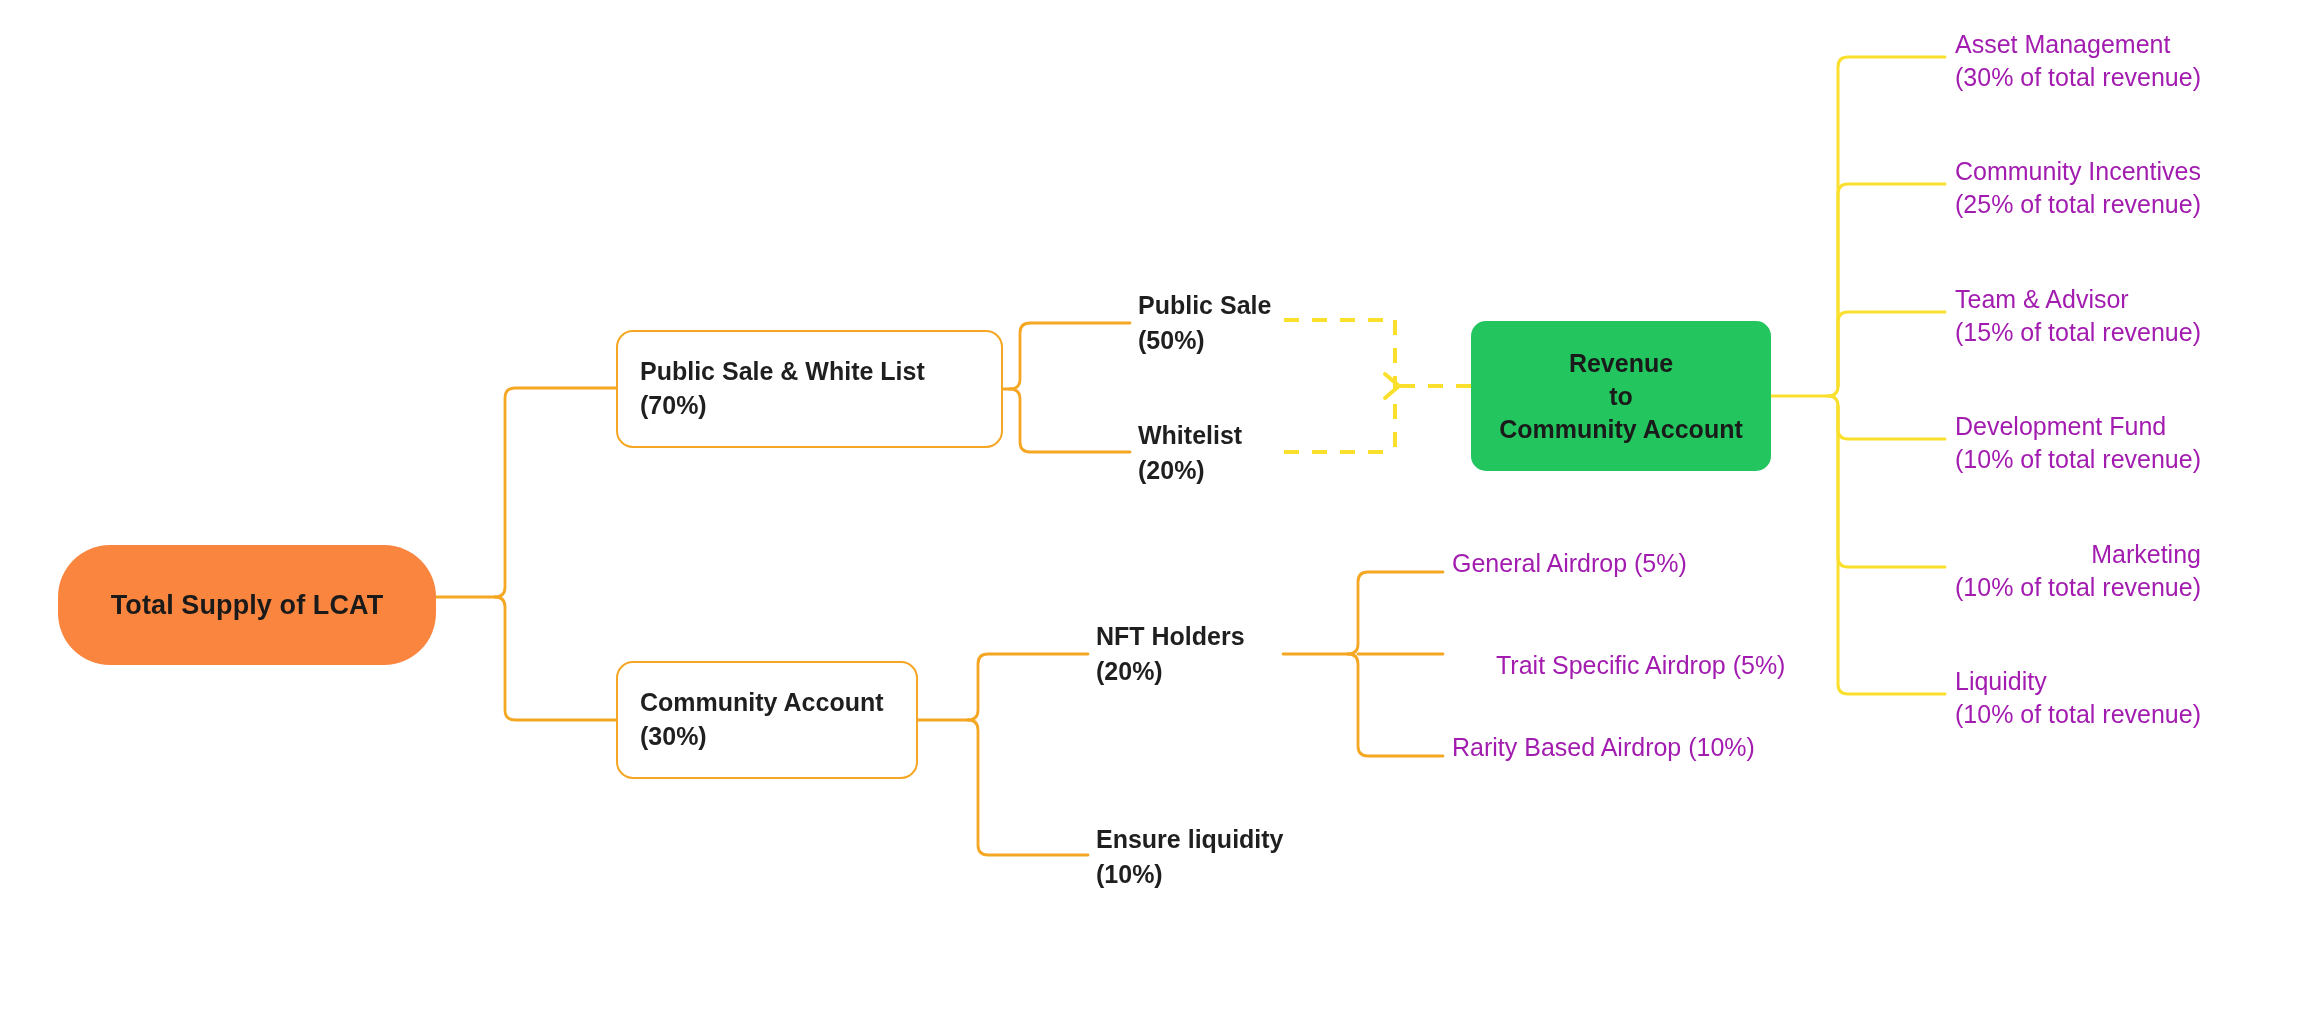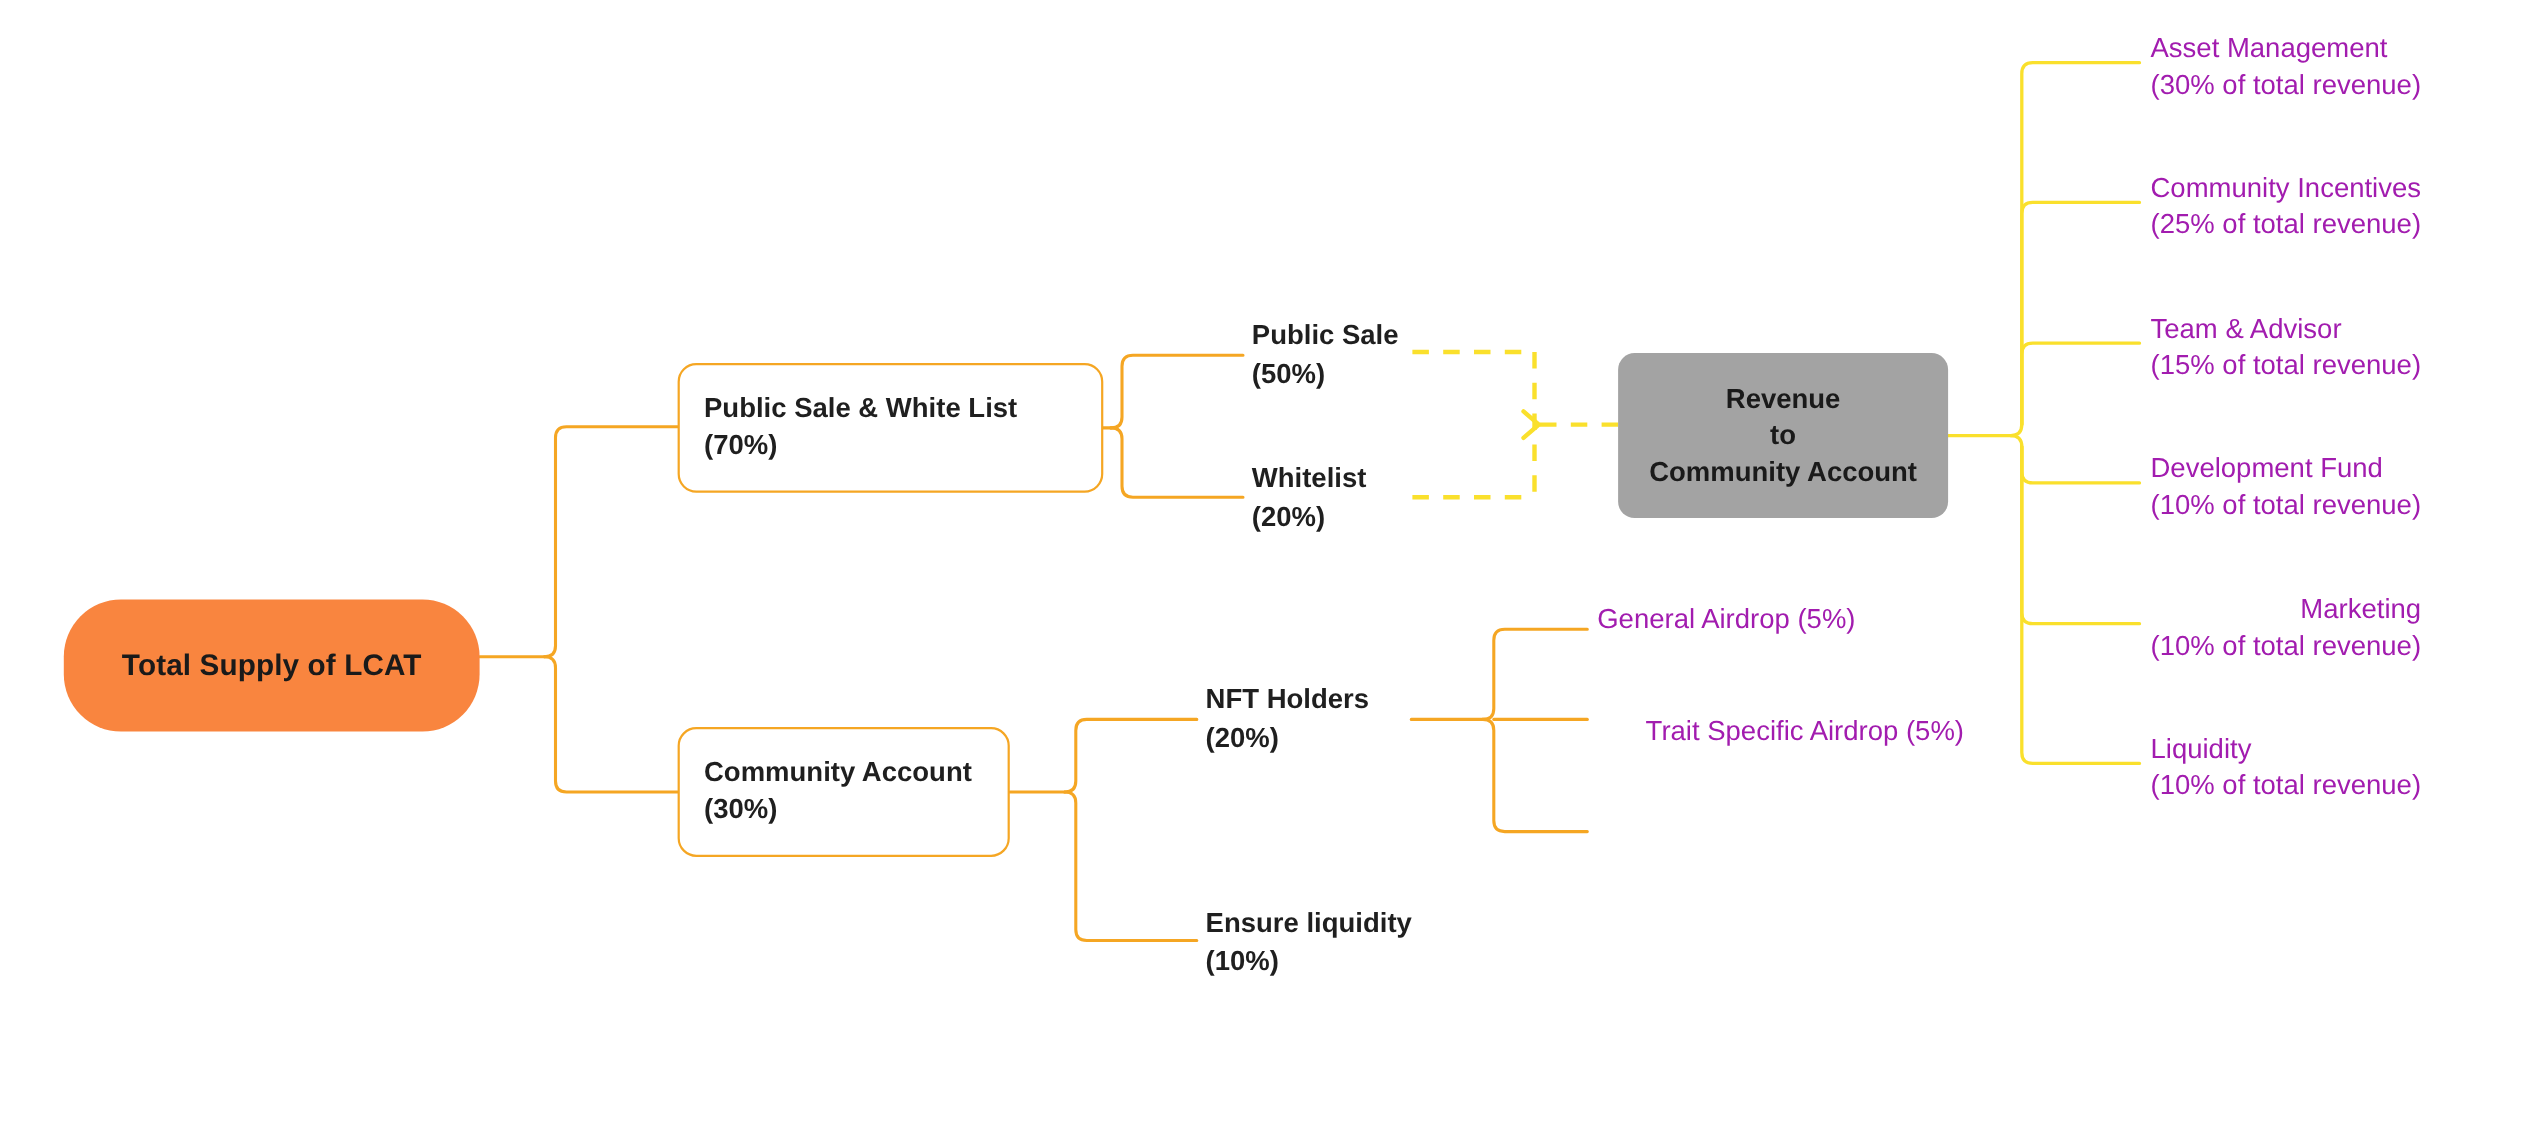--- a/index.html
+++ b/index.html
@@ -76,21 +76,21 @@
     width: 302px;
     height: 118px;
   }
 
   
   .revenue-node {
     left: 1471px;
     top: 321px;
     width: 300px;
     height: 150px;
-    background: #a3a3a3;
+    background: #22c55e;
     border-radius: 15px;
     display: flex;
     flex-direction: column;
     align-items: center;
     justify-content: center;
     font-weight: bold;
     font-size: 25px;
     line-height: 1.32;
     color: #1a1a1a;
     text-align: center;
@@ -210,20 +210,23 @@
     <span class="l2">Ensure liquidity</span>
     <span class="l2">(10%)</span>
   </div>
 
   <div class="node label-reg lbl-gen-air">
     <span>General Airdrop (5%)</span>
   </div>
   <div class="node label-reg lbl-trait-air">
     <span>Trait Specific Airdrop (5%)</span>
   </div>
+  <div class="node label-reg lbl-rarity-air">
+    <span>Rarity Based Airdrop (10%)</span>
+  </div>
 
   <div class="node revenue-node">
     <span>Revenue</span>
     <span>to</span>
     <span>Community Account</span>
   </div>
 
   <div class="node label-reg leaf-right leaf-r0">
     <span class="l2">Asset Management</span>
     <span class="l2">(30% of total revenue)</span>

